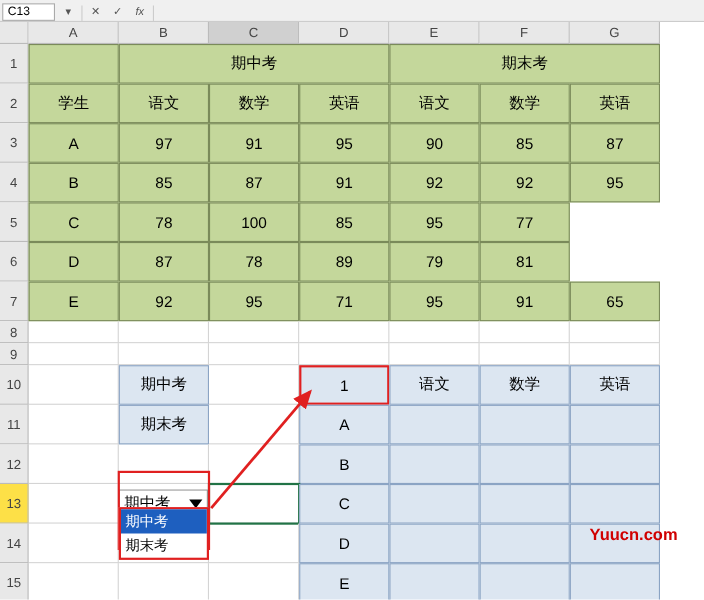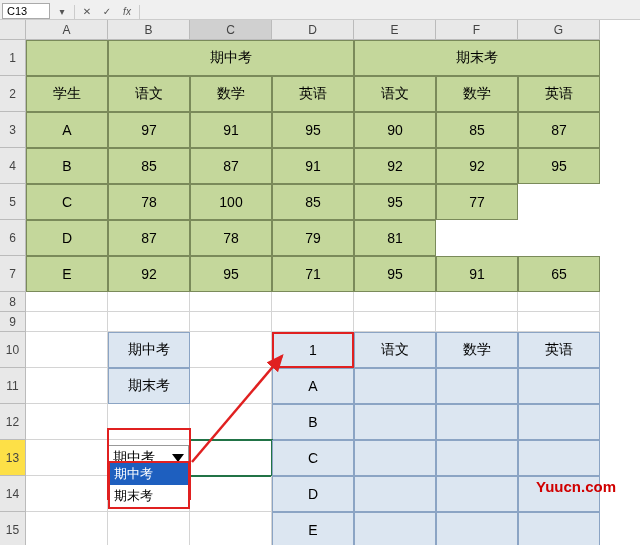--- a/index.html
+++ b/index.html
@@ -104,20 +104,21 @@
       <div class="cell green colC r5">100</div>
       <div class="cell green colD r5">85</div>
       <div class="cell green colF r5">95</div>
       <div class="cell green colG r5">77</div>
     </div>
     <div class="row">
         <div class="rowh r6">6</div>
       <div class="cell green colA r6">D</div>
       <div class="cell green colB r6">87</div>
       <div class="cell green colC r6">78</div>
+      <div class="cell green colD r6">89</div>
       <div class="cell green colE r6">79</div>
       <div class="cell green colG r6">81</div>
     </div>
     <div class="row">
         <div class="rowh r7">7</div>
       <div class="cell green colA r7">E</div>
       <div class="cell green colB r7">92</div>
       <div class="cell green colC r7">95</div>
       <div class="cell green colD r7">71</div>
       <div class="cell green colE r7">95</div>

